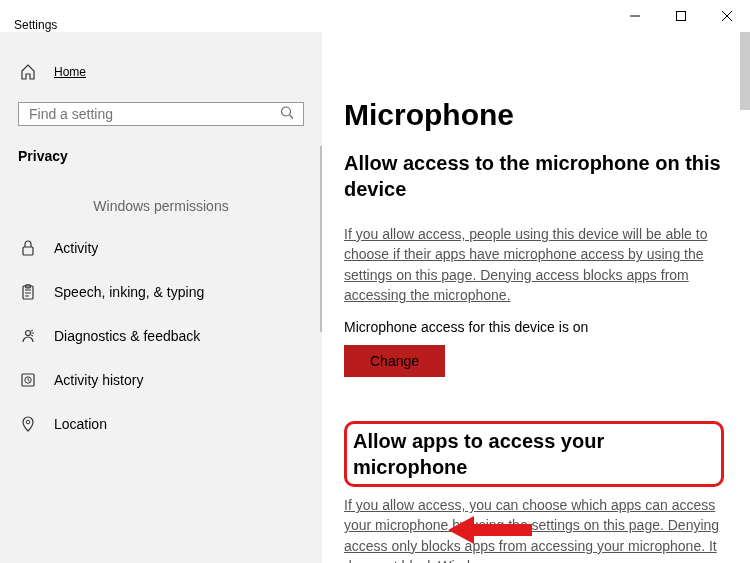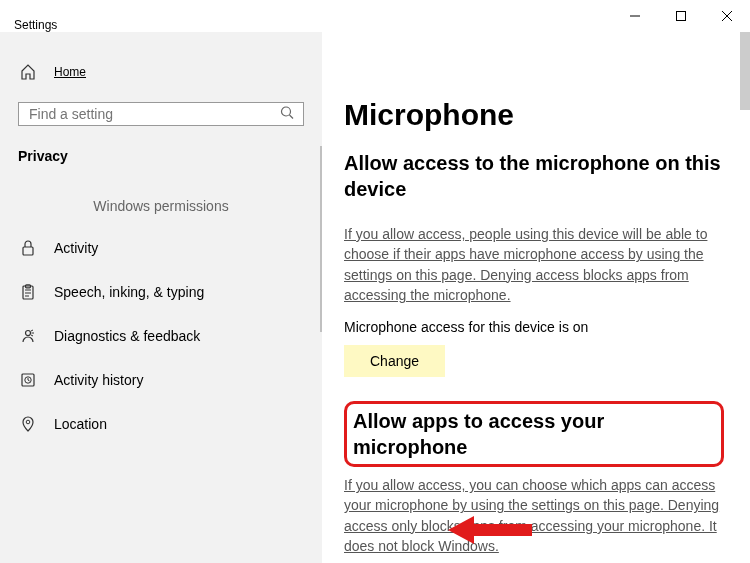--- a/index.html
+++ b/index.html
@@ -125,25 +125,25 @@
     margin-bottom: 14px;
     text-decoration: underline;
   }
   .status-line {
     font-size: 14px;
     color: #000;
     margin-bottom: 10px;
   }
   .btn {
     display: inline-block;
-    background: #fef9c3;
+    background: #b91c1c;
     border: none;
     padding: 8px 26px;
     font-size: 14px;
-    margin-bottom: 24px;
+    margin-bottom: 44px;
   }
   .hl-red {
     border: 3px solid #e11b1b;
     border-radius: 10px;
     padding: 4px 6px;
     display: inline-block;
     margin-bottom: 8px;
   }
   .hl-red.tight { padding: 4px 10px; }
   .toggle-row {

